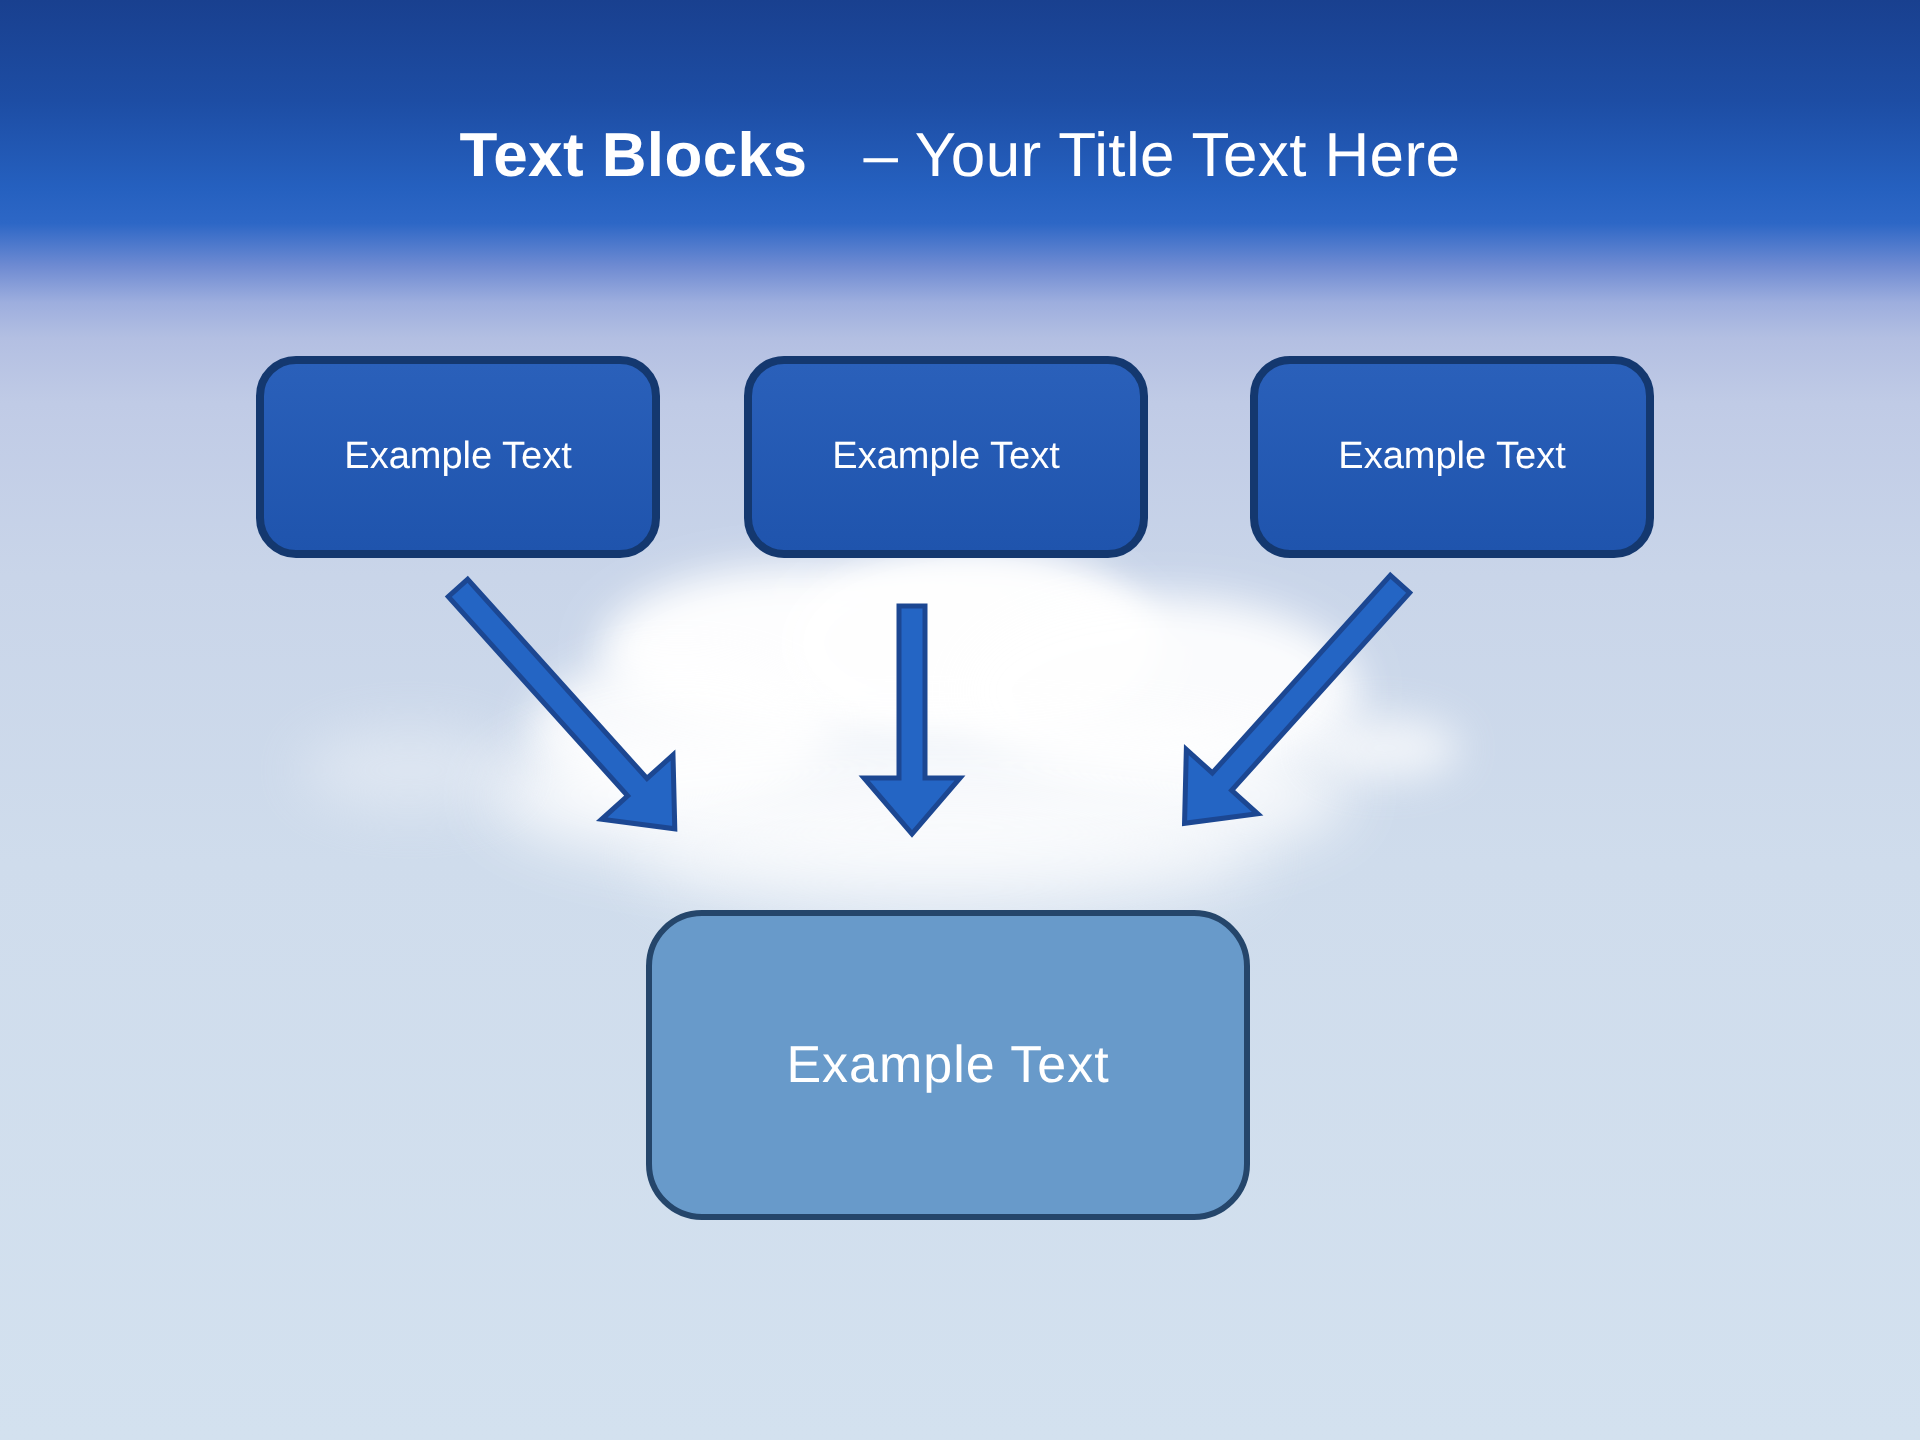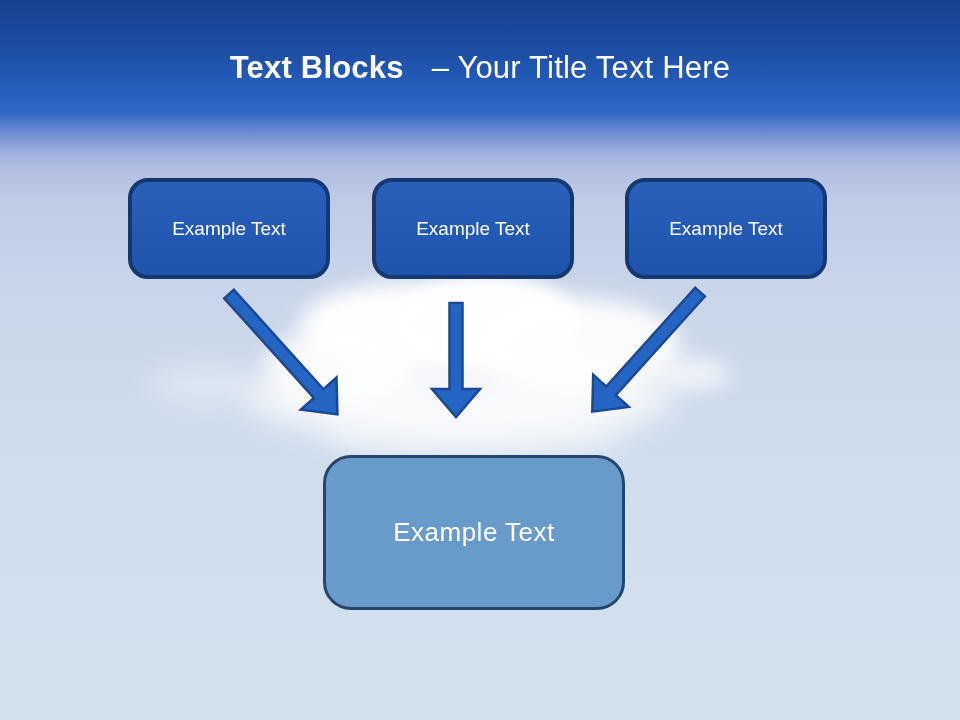--- a/index.html
+++ b/index.html
@@ -30,21 +30,21 @@
   .p2{left:395px;top:274px;width:185px;height:95px;opacity:.98;filter:blur(8px);}
   .p3{left:480px;top:298px;width:200px;height:95px;opacity:.92;}
   .p4{left:265px;top:328px;width:150px;height:75px;opacity:.85;}
   .p5{left:245px;top:355px;width:430px;height:85px;opacity:.8;filter:blur(15px);}
   .p6{left:655px;top:358px;width:75px;height:32px;opacity:.7;}
   .p7{left:320px;top:398px;width:310px;height:62px;opacity:.5;filter:blur(16px);}
   .p8{left:150px;top:365px;width:110px;height:40px;opacity:.35;filter:blur(14px);}
 
   .title{
     position:absolute;left:0;top:50px;width:960px;height:46px;
-    display:flex;align-items:flex-start;justify-content:center;
+    display:flex;align-items:flex-end;justify-content:center;
     color:#ffffff;font-size:31px;letter-spacing:.2px;white-space:pre;
   }
   .title .t-bold{font-weight:bold;}
   .title .t-rest{font-weight:normal;margin-left:28px;}
 
   .topbox{
     position:absolute;top:178px;width:202px;height:101px;
     background:linear-gradient(180deg,#2a60ba 0%,#1f54ad 100%);
     border:4px solid #14386f;border-radius:20px;
     box-sizing:border-box;

